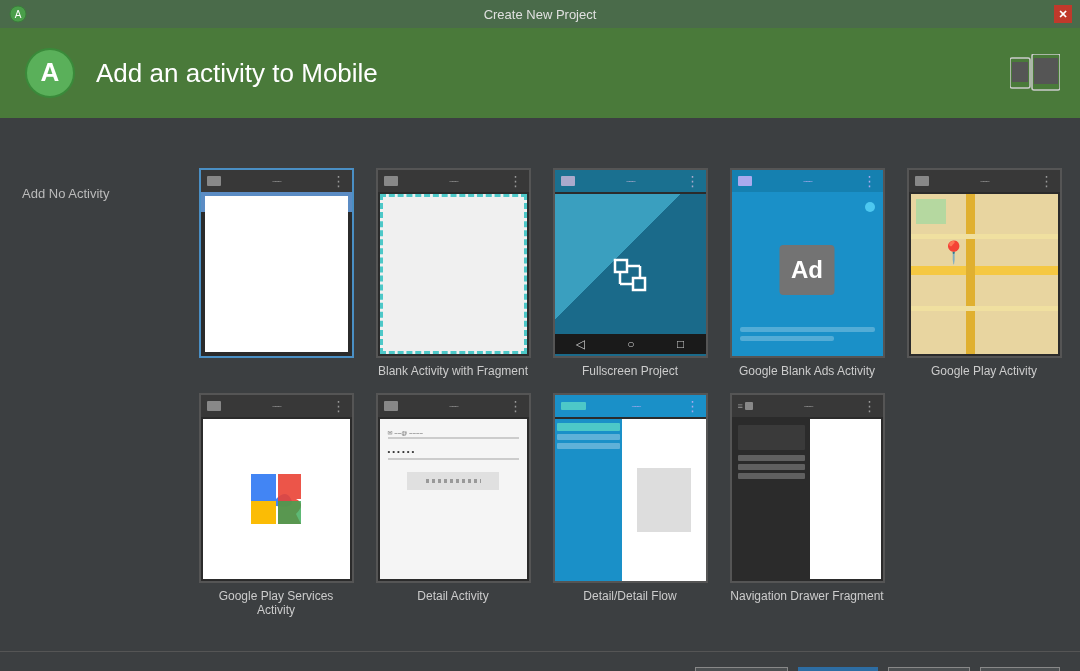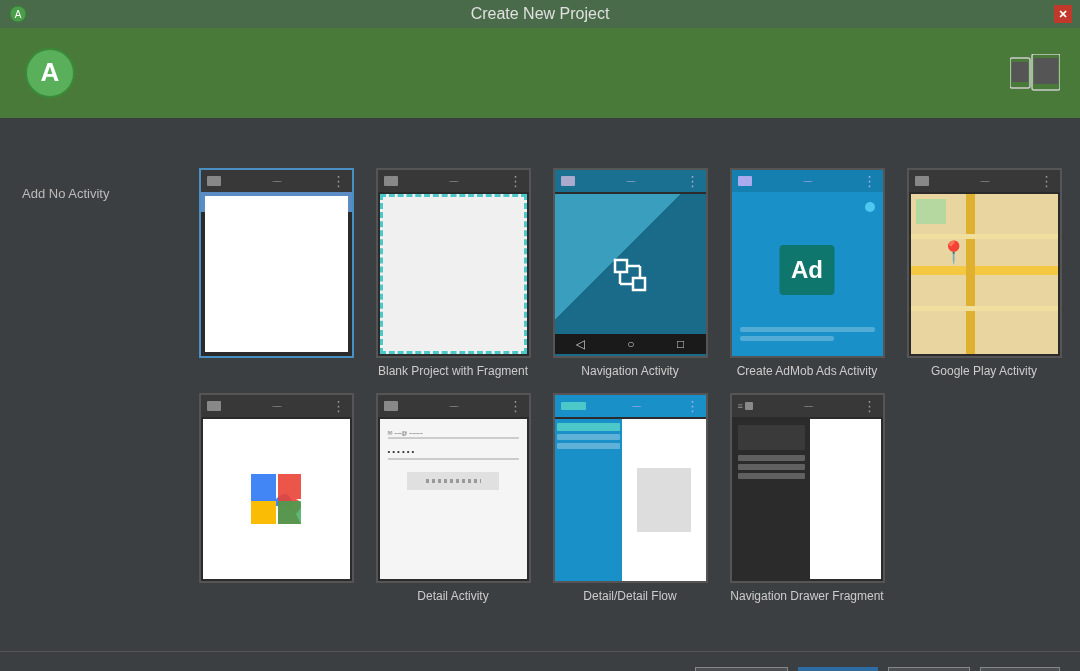--- a/index.html
+++ b/index.html
@@ -17,21 +17,21 @@
       background: #4a6b4a;
       height: 28px;
       display: flex;
       align-items: center;
       justify-content: space-between;
       padding: 0 8px;
       position: relative;
     }
     .title-bar-title {
       color: #e0e0e0;
-      font-size: 16px;
+      font-size: 13px;
       position: absolute;
       left: 50%;
       transform: translateX(-50%);
     }
     .title-bar-close {
       width: 18px;
       height: 18px;
       background: #c0392b;
       border: none;
       cursor: pointer;
@@ -275,20 +275,21 @@
   <button class="title-bar-close">✕</button>
 </div>
 
 <div class="header">
   <div class="header-icon">
     <svg width="52" height="52" viewBox="0 0 52 52">
       <circle cx="26" cy="26" r="24" fill="#5ab05a" stroke="#3a8a3a" stroke-width="2"></circle>
       <text x="26" y="34" text-anchor="middle" font-size="26" fill="white" font-weight="bold">A</text>
     </svg>
   </div>
+  <h1 class="header-title">Add an activity to Mobile</h1>
   <div class="header-device-icon">
     <svg width="50" height="38" viewBox="0 0 50 38">
 
       <rect x="0" y="4" width="20" height="30" rx="2" fill="none" stroke="#ccc" stroke-width="1.5"></rect>
       <rect x="2" y="8" width="16" height="20" fill="#555"></rect>
 
       <rect x="22" y="0" width="28" height="36" rx="2" fill="none" stroke="#ccc" stroke-width="1.5"></rect>
       <rect x="24" y="4" width="24" height="26" fill="#555"></rect>
     </svg>
   </div>
@@ -329,21 +330,21 @@
           <div class="status-left">
             <div class="tiny-rect"></div>
           </div>
           <div style="flex:1;display:flex;align-items:center;justify-content:center;">
             <span class="tiny-wavy">~~~</span>
           </div>
           <span class="three-dots">⋮</span>
         </div>
         <div style="position:absolute;top:24px;left:2px;right:2px;bottom:2px;background:#f0f0f0;border:3px dashed #4dc8c8;"></div>
       </div>
-      <span class="activity-label">Blank Project with Fragment</span>
+      <span class="activity-label">Blank Activity with Fragment</span>
     </div>
 
     <div class="activity-item">
       <div class="activity-thumb" style="background:#2b2b2b;">
         <div class="phone-top-bar" style="background:#1a7090;">
           <div class="status-left">
             <div class="tiny-rect" style="background:#aac;"></div>
           </div>
           <div style="flex:1;display:flex;align-items:center;justify-content:center;">
             <span class="tiny-wavy" style="color:#aac;">~~~</span>
@@ -360,47 +361,47 @@
             <line x1="10" y1="29" x2="22" y2="29" stroke="white" stroke-width="2.5"></line>
           </svg>
         </div>
 
         <div style="position:absolute;bottom:2px;left:0;right:0;height:20px;background:#1a1a1a;display:flex;align-items:center;justify-content:space-around;">
           <span style="color:#ccc;font-size:12px;">◁</span>
           <span style="color:#ccc;font-size:12px;">○</span>
           <span style="color:#ccc;font-size:12px;">□</span>
         </div>
       </div>
-      <span class="activity-label">Navigation Activity</span>
+      <span class="activity-label">Fullscreen Project</span>
     </div>
 
     <div class="activity-item">
       <div class="activity-thumb" style="background:#1a90c8;position:relative;">
         <div class="phone-top-bar" style="background:#1580b0;">
           <div class="status-left">
             <div class="tiny-rect" style="background:#aae;"></div>
           </div>
           <div style="flex:1;display:flex;align-items:center;justify-content:center;">
             <span class="tiny-wavy" style="color:#aae;">~~~</span>
           </div>
           <span class="three-dots" style="color:#aae;">⋮</span>
         </div>
         <div style="position:absolute;top:24px;left:0;right:0;bottom:0;background:#1a90c8;">
 
           <div style="position:absolute;top:8px;right:8px;width:10px;height:10px;background:#4dc8f0;border-radius:50%;"></div>
 
-          <div style="position:absolute;top:50%;left:50%;transform:translate(-50%,-60%);background:#0f766e;color:white;font-size:24px;font-weight:bold;width:55px;height:50px;display:flex;align-items:center;justify-content:center;border-radius:4px;">Ad</div>
+          <div style="position:absolute;top:50%;left:50%;transform:translate(-50%,-60%);background:#737373;color:white;font-size:24px;font-weight:bold;width:55px;height:50px;display:flex;align-items:center;justify-content:center;border-radius:4px;">Ad</div>
 
           <div style="position:absolute;bottom:15px;left:8px;right:8px;">
             <div style="height:5px;background:rgba(255,255,255,0.25);margin-bottom:4px;border-radius:2px;"></div>
             <div style="height:5px;background:rgba(255,255,255,0.25);border-radius:2px;width:70%;"></div>
           </div>
         </div>
       </div>
-      <span class="activity-label">Create AdMob Ads Activity</span>
+      <span class="activity-label">Google Blank Ads Activity</span>
     </div>
 
     <div class="activity-item">
       <div class="activity-thumb" style="background:#2b2b2b;">
         <div class="phone-top-bar">
           <div class="status-left">
             <div class="tiny-rect"></div>
           </div>
           <div style="flex:1;display:flex;align-items:center;justify-content:center;">
             <span class="tiny-wavy">~~~</span>
@@ -438,20 +439,21 @@
 
           <svg width="70" height="70" viewBox="0 0 70 70">
             <path d="M10,10 L35,10 L35,35 Q45,25 50,35 Q55,45 35,42 L35,60 L10,60 Z" fill="#4285F4"></path>
             <path d="M37,10 L60,10 L60,35 L55,35 Q65,40 55,50 L60,60 L37,60 Z" fill="#EA4335" opacity="0.9"></path>
             <path d="M10,37 L35,37 L35,60 L10,60 Z" fill="#FBBC05"></path>
 
             <path d="M37,37 L60,37 L60,60 L37,60 Z" fill="#34A853" opacity="0.8"></path>
           </svg>
         </div>
       </div>
+      <span class="activity-label">Google Play Services Activity</span>
     </div>
 
     <div class="activity-item">
       <div class="activity-thumb" style="background:#2b2b2b;">
         <div class="phone-top-bar">
           <div class="status-left">
             <div class="tiny-rect"></div>
           </div>
           <div style="flex:1;display:flex;align-items:center;justify-content:center;">
             <span class="tiny-wavy">~~~</span>

